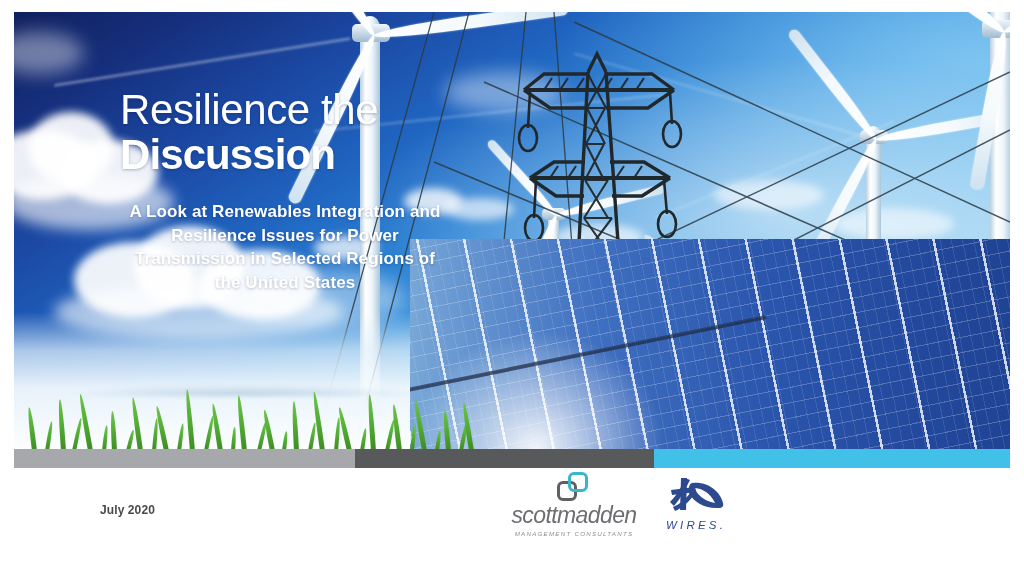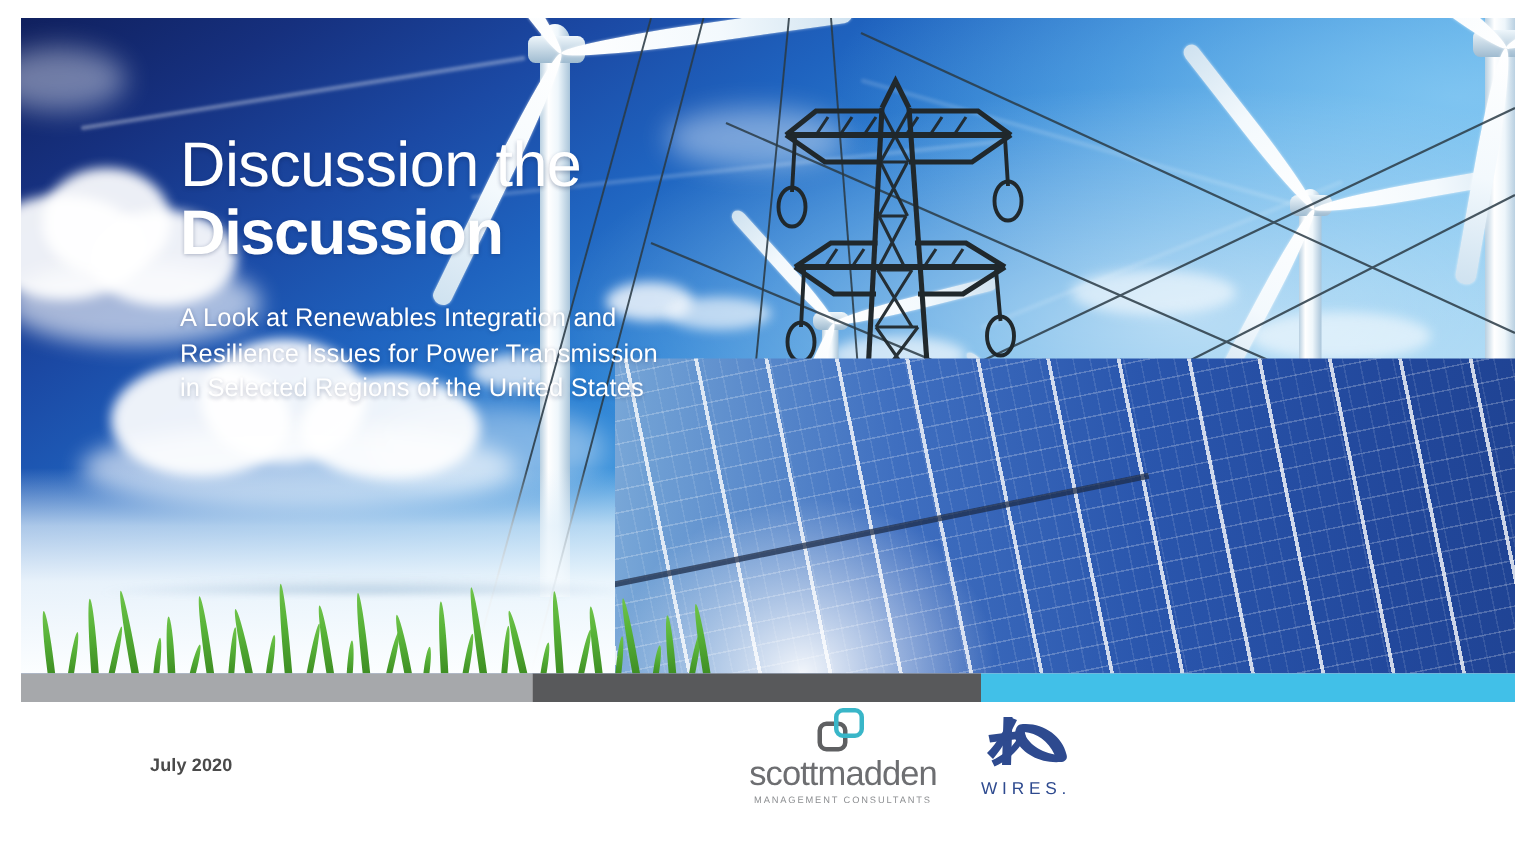--- a/index.html
+++ b/index.html
@@ -91,34 +91,34 @@
   .title-block { position:absolute; left:106px; top:76px; width:330px; z-index:20; }
   .t-line1 {
     font-size:42px; font-weight:400; color:#ffffff; line-height:1.07;
     letter-spacing:-0.4px; text-shadow:0 1px 3px rgba(10,25,70,.30);
   }
   .t-line2, .t-line3 {
     font-size:42px; font-weight:700; color:#ffffff; line-height:1.07;
     letter-spacing:-0.9px; text-shadow:0 1px 3px rgba(10,25,70,.30);
   }
   .subtitle {
-    margin-top:22px; font-size:17px; font-weight:400; color:#ffffff; line-height:1.40;
-    letter-spacing:.1px; text-shadow:0 1px 3px rgba(10,25,70,.28);
+    margin-top:22px; font-size:17px; font-weight:700; color:#ffffff; line-height:1.40;
+    letter-spacing:.1px; text-shadow:0 1px 3px rgba(10,25,70,.28);text-align:center;
   }
 
   
   .colorbar { position:absolute; left:14px; top:449px; width:996px; height:19px; display:flex; }
   .cb-seg { height:100%; }
 
   
   .date-label {
     position:absolute; left:100px; top:503px; font-size:12px; font-weight:700;
     color:#4a4a4a; letter-spacing:.1px;
   }
-  .logos { position:absolute; left:472px; top:472px; width:300px; height:72px; }
+  .logos { position:absolute; left:484px; top:472px; width:300px; height:72px;font-style:italic; }
 
   .sm-logo { position:absolute; left:10px; top:0; width:160px; text-align:center; }
   .sm-mark { position:relative; width:34px; height:30px; margin:0 auto 2px; }
   .sm-sq { position:absolute; width:20px; height:20px; border-radius:6px; }
   .sm-sq.dark { left:0; top:9px; border:3.2px solid #5f6062; background:transparent; }
   .sm-sq.teal { left:11px; top:0; border:3.2px solid #39b6c8; background:transparent; }
   .sm-word { font-size:23px; font-weight:400; color:#6d6e71; letter-spacing:-0.6px; line-height:1; }
   .sm-tag { margin-top:3px; font-size:6.2px; font-weight:400; color:#8d8f92; letter-spacing:1.25px; }
 
   .wires-logo { position:absolute; left:182px; top:4px; width:90px; text-align:left; }
@@ -315,21 +315,21 @@
       <div class="blade" style="left:383px;width:5px;height:47px;transform:rotate(-7deg);"></div>
       <div class="blade" style="left:396px;width:4px;height:27px;transform:rotate(6deg);"></div>
       <div class="blade" style="left:408px;width:5px;height:53px;transform:rotate(-10deg);"></div>
       <div class="blade" style="left:421px;width:4px;height:21px;transform:rotate(8deg);"></div>
       <div class="blade" style="left:432px;width:5px;height:41px;transform:rotate(-5deg);"></div>
       <div class="blade" style="left:445px;width:4px;height:30px;transform:rotate(11deg);"></div>
       <div class="blade" style="left:455px;width:5px;height:49px;transform:rotate(-9deg);"></div>
     </div>
 
     <div class="title-block">
-      <div class="t-line1">Discussion the</div>
+      <div class="t-line1">Resilience the</div>
       <div class="t-line3">Discussion</div>
       <div class="subtitle">A Look at Renewables Integration and Resilience Issues for Power Transmission in Selected Regions of the United States</div>
     </div>
   </div>
 
   <div class="colorbar">
     <div class="cb-seg" style="width:34.2%;background:#a6a8ab;"></div>
     <div class="cb-seg" style="width:30.1%;background:#58595b;"></div>
     <div class="cb-seg" style="width:35.7%;background:#41c0e8;"></div>
   </div>

